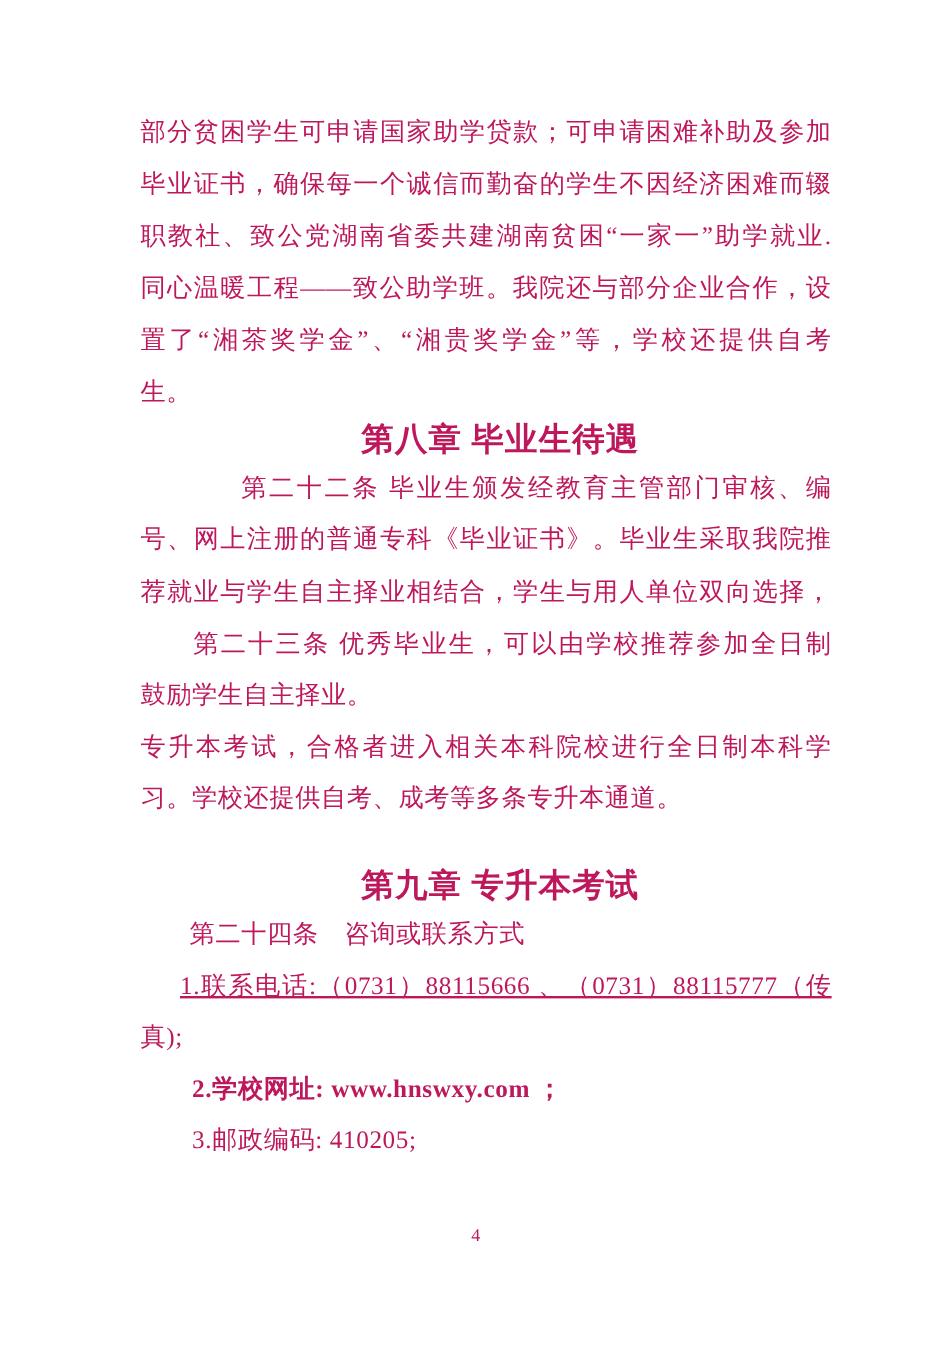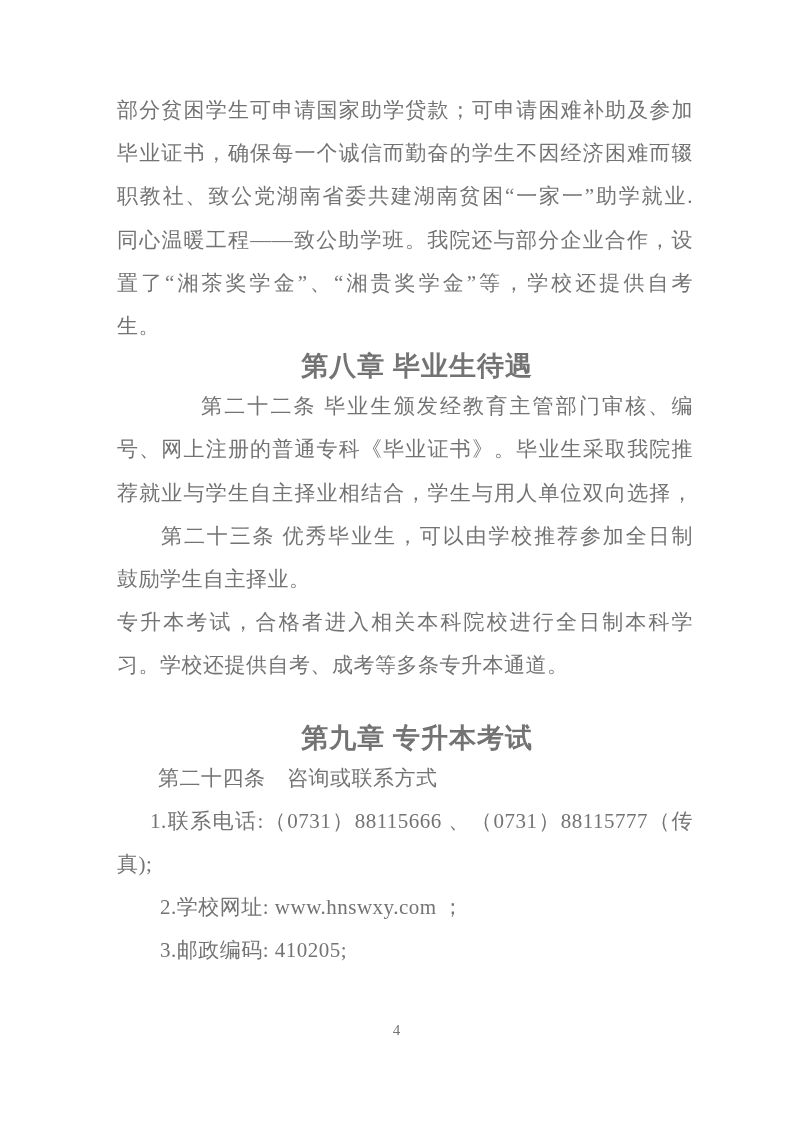--- a/index.html
+++ b/index.html
@@ -5,21 +5,21 @@
   html, body {
     margin: 0;
     padding: 0;
     background: #ffffff;
   }
   .page {
     position: relative;
     width: 793px;
     height: 1122px;
     background: #ffffff;
-    color: #737373;
+    color: #be185d;
     overflow: hidden;
     font-family: "Liberation Serif", "DejaVu Serif", serif;
   }
   .content {
     position: absolute;
     left: 117px;
     top: 89px;
     width: 576px;
   }
   .line {
@@ -70,19 +70,19 @@
       <div class="line stretch" style="text-indent: 84px;">第二十二条 毕业生颁发经教育主管部门审核、编</div>
       <div class="line stretch">号、网上注册的普通专科《毕业证书》。毕业生采取我院推</div>
       <div class="line stretch">荐就业与学生自主择业相结合，学生与用人单位双向选择，</div>
       <div class="line stretch" style="text-indent: 44px;">第二十三条 优秀毕业生，可以由学校推荐参加全日制</div>
       <div class="line">鼓励学生自主择业。</div>
       <div class="line stretch">专升本考试，合格者进入相关本科院校进行全日制本科学</div>
       <div class="line">习。学校还提供自考、成考等多条专升本通道。</div>
       <div class="spacer" style="height: 32px;"></div>
       <div class="heading">第九章 专升本考试</div>
       <div class="line" style="text-indent: 41px;">第二十四条　咨询或联系方式</div>
-      <div class="line stretch" style="text-indent: 33px;">1.联系电话:（0731）88115666 、（0731）88115777（传</div>
+      <div class="line stretch" style="text-indent: 33px; text-decoration: underline;">1.联系电话:（0731）88115666 、（0731）88115777（传</div>
       <div class="line">真);</div>
-      <div class="line" style="text-indent: 43px;">2.学校网址: www.hnswxy.com ；</div>
+      <div class="line" style="text-indent: 43px; font-weight: bold;">2.学校网址: www.hnswxy.com ；</div>
       <div class="line" style="text-indent: 43px;">3.邮政编码: 410205;</div>
     </div>
   <div class="footer">4</div>
 </div>
 
 </body></html>

